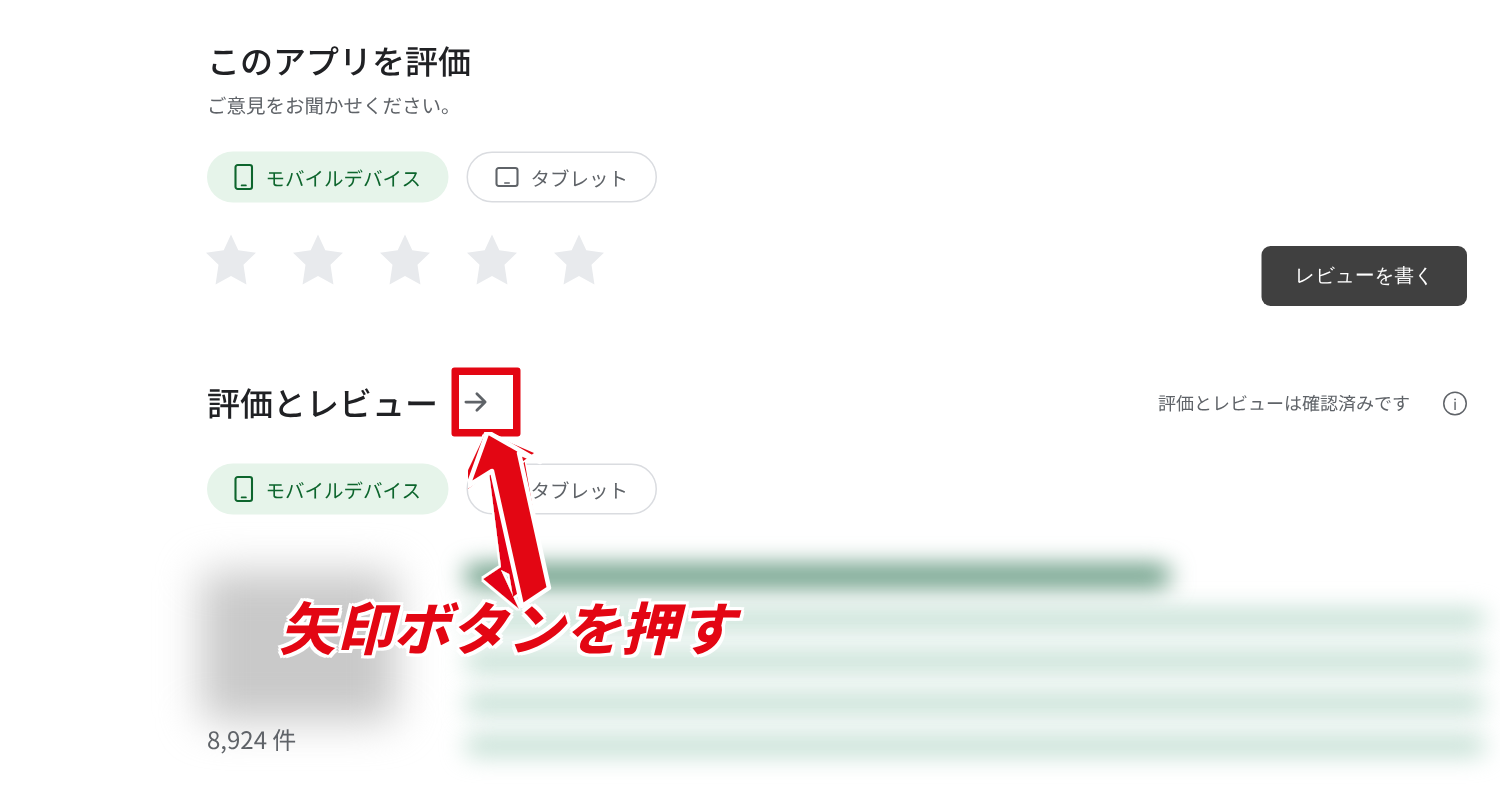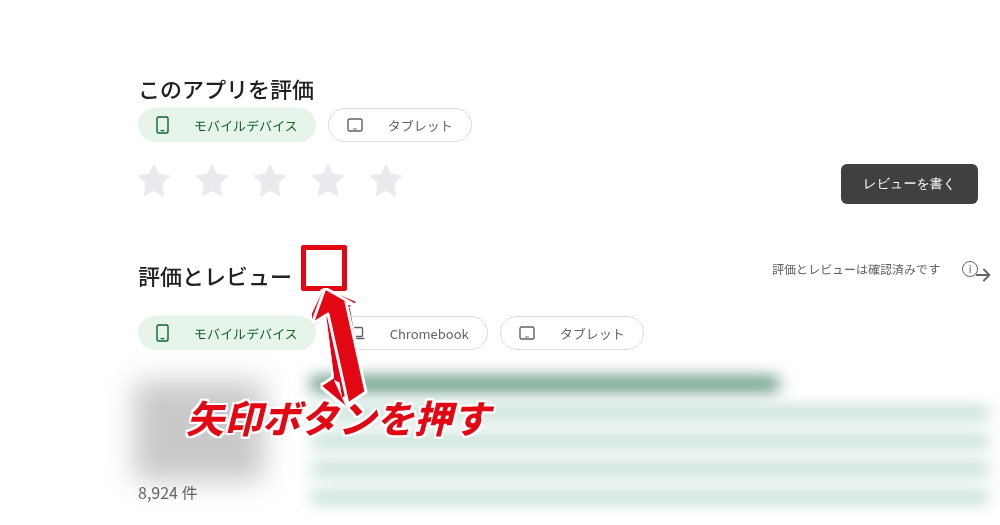--- a/index.html
+++ b/index.html
@@ -9,21 +9,20 @@
     background: #ffffff;
     width: 1000px;
     height: 525px;
     position: relative;
     overflow: hidden;
     color: #202124;
   }
 
   .content {
     padding: 24px 0 0 138px;
-    margin-top: 48px;
   }
 
   .rate-title {
     font-size: 22px;
     font-weight: 500;
     margin: 0 0 4px 0;
     color: #202124;
   }
   .rate-sub {
     font-size: 13px;
@@ -32,21 +31,21 @@
   }
 
   .chip-row {
     display: flex;
     gap: 12px;
     margin-bottom: 18px;
   }
   .chip {
     display: inline-flex;
     align-items: center;
-    gap: 25px;
+    gap: 8px;
     height: 34px;
     padding: 0 18px;
     border-radius: 17px;
     font-size: 13px;
     cursor: pointer;
     white-space: nowrap;
   }
   .chip.selected {
     background: #e6f4ea;
     color: #0d652d;
@@ -76,21 +75,20 @@
     border: none;
     border-radius: 6px;
     padding: 11px 22px;
     cursor: pointer;
   }
 
   .reviews-header {
     display: flex;
     align-items: center;
     margin-top: 58px;
-    justify-content: space-between;
   }
   .reviews-title {
     font-size: 22px;
     font-weight: 500;
     margin: 0;
   }
   .arrow-btn {
     width: 34px;
     height: 34px;
     display: inline-flex;
@@ -204,20 +202,21 @@
     height: 120px;
     pointer-events: none;
   }
 </style>
 </head>
 <body>
 
 <div class="content">
 
   <h2 class="rate-title">このアプリを評価</h2>
+  <p class="rate-sub">ご意見をお聞かせください。</p>
 
   <div class="chip-row">
     <div class="chip selected">
       <span class="device-icon">
         <svg width="13" height="18" viewBox="0 0 13 18">
             <rect x="1" y="1" width="11" height="16" rx="1.5" fill="none" stroke="#0d652d" stroke-width="1.4"></rect>
             <rect x="4.5" y="14" width="4" height="1.2" rx="0.6" fill="#0d652d"></rect>
           </svg>
       </span>
       <span>モバイルデバイス</span>
@@ -274,29 +273,20 @@
 
   <div class="chip-row chip-row-2">
     <div class="chip selected">
       <span class="device-icon">
         <svg width="13" height="18" viewBox="0 0 13 18">
             <rect x="1" y="1" width="11" height="16" rx="1.5" fill="none" stroke="#0d652d" stroke-width="1.4"></rect>
             <rect x="4.5" y="14" width="4" height="1.2" rx="0.6" fill="#0d652d"></rect>
           </svg>
       </span>
       <span>モバイルデバイス</span>
-    </div>
-    <div class="chip unselected">
-      <span class="device-icon">
-        <svg width="18" height="14" viewBox="0 0 18 14">
-            <rect x="2.5" y="1.5" width="13" height="9" rx="1" fill="none" stroke="#5f6368" stroke-width="1.4"></rect>
-            <path d="M1 12.5h16" stroke="#5f6368" stroke-width="1.4" stroke-linecap="round"></path>
-          </svg>
-      </span>
-      <span>Chromebook</span>
     </div>
     <div class="chip unselected">
       <span class="device-icon">
         <svg width="16" height="14" viewBox="0 0 16 14">
             <rect x="1" y="1" width="14" height="12" rx="1.5" fill="none" stroke="#5f6368" stroke-width="1.4"></rect>
             <rect x="6" y="10.5" width="4" height="1" rx="0.5" fill="#5f6368"></rect>
           </svg>
       </span>
       <span>タブレット</span>
     </div>

